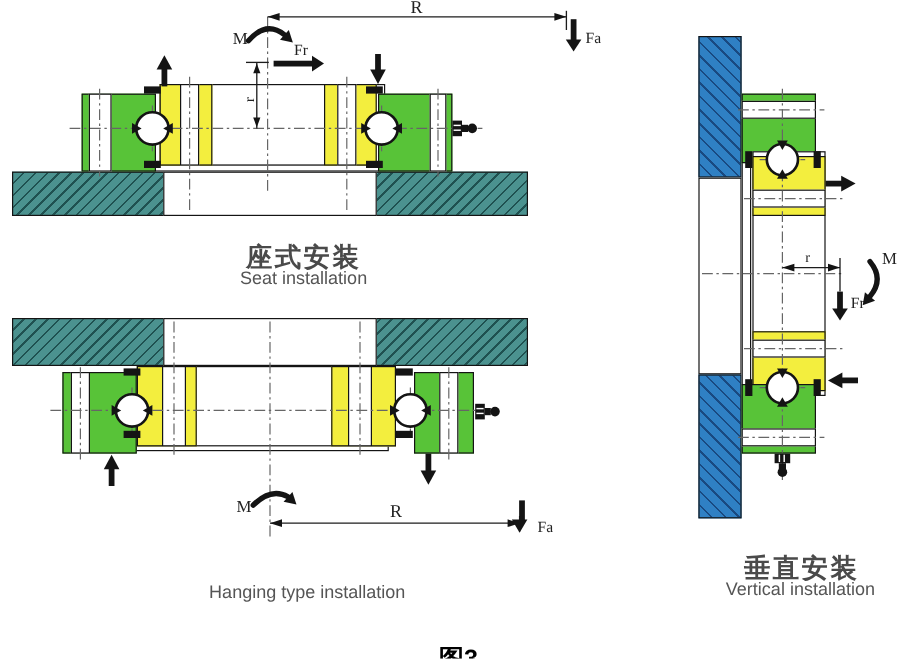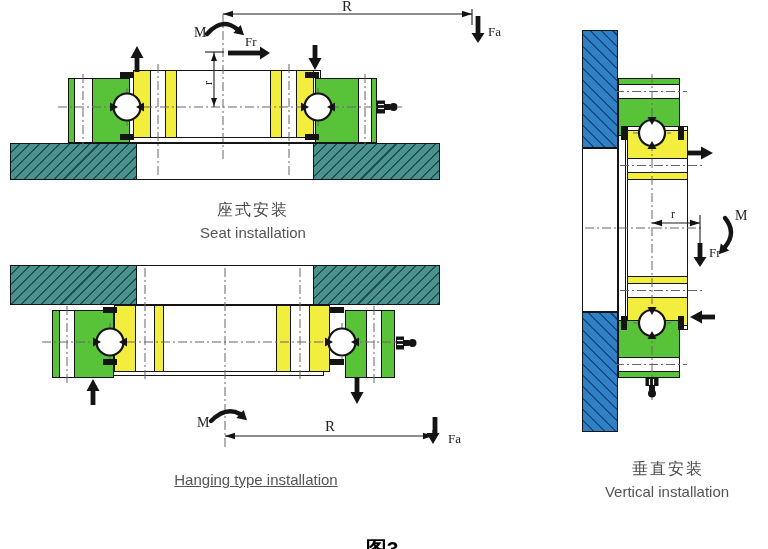--- a/index.html
+++ b/index.html
@@ -5,21 +5,21 @@
   html,body{margin:0;padding:0;background:#fff;}
   #canvas{position:relative;width:768px;height:549px;background:#fff;overflow:hidden;
           font-family:"Liberation Sans",sans-serif;}
   .block{position:absolute;box-sizing:border-box;border:1.6px solid #141414;}
   .thin{border-width:1.2px;}
   .green{background:#58c338;}
   .yellow{background:#f3ee3e;}
   .white{background:#ffffff;}
   .teal-hatch{background:repeating-linear-gradient(135deg, rgba(14,56,56,0) 0 5.5px, rgba(14,56,56,0.72) 5.5px 7px) #4b928f;}
   .blue-hatch{background:repeating-linear-gradient(45deg, rgba(10,35,80,0) 0 6.5px, rgba(12,40,88,0.62) 6.5px 8px) #2f80c4;}
-  .title-zh{position:absolute;width:240px;text-align:center;font-size:16px;font-weight:400;
+  .title-zh{position:absolute;width:240px;text-align:center;font-size:22px;font-weight:700;
             color:#4a4a4a;letter-spacing:2px;}
   .title-en{position:absolute;width:240px;text-align:center;font-size:15px;color:#555;}
   .caption{position:absolute;width:100px;text-align:center;font-size:21px;font-weight:700;color:#000;}
   svg{position:absolute;left:0;top:0;}
   .dim-line{stroke:#1c1c1c;stroke-width:1.1;fill:none;}
   .dash{stroke:#666;stroke-width:1;fill:none;stroke-dasharray:9 3 2 3;}
   .thick{fill:#141414;}
   .arc{stroke:#141414;stroke-width:4.4;fill:none;stroke-linecap:round;}
   .ball{fill:#fff;stroke:#141414;stroke-width:2.2;}
   .seal{fill:#141414;}
@@ -277,19 +277,19 @@
     <g>
       <path class="arc" d="M725,218 Q737,232.5 725,247"></path>
       <polygon class="thick" points="0,-5.5 9.5,0 0,5.5" transform="translate(725,247) rotate(130)"></polygon>
     </g>
     <text class="lblM" x="735" y="220">M</text>
   </svg>
 
   <div class="title-zh" style="left:133px;top:200px;">座式安装</div>
   <div class="title-en" style="left:133px;top:224px;">Seat installation</div>
 
-  <div class="title-en" style="left:136px;top:471px;text-decoration:underline;">Hanging type installation</div>
+  <div class="title-en" style="left:136px;top:485px;">Hanging type installation</div>
 
   <div class="title-zh" style="left:548px;top:459px;">垂直安装</div>
   <div class="title-en" style="left:547px;top:483px;">Vertical installation</div>
 
   <div class="caption" style="left:332px;top:513px;margin-top:22px;">图3</div>
 </div>
 
 </body></html>

